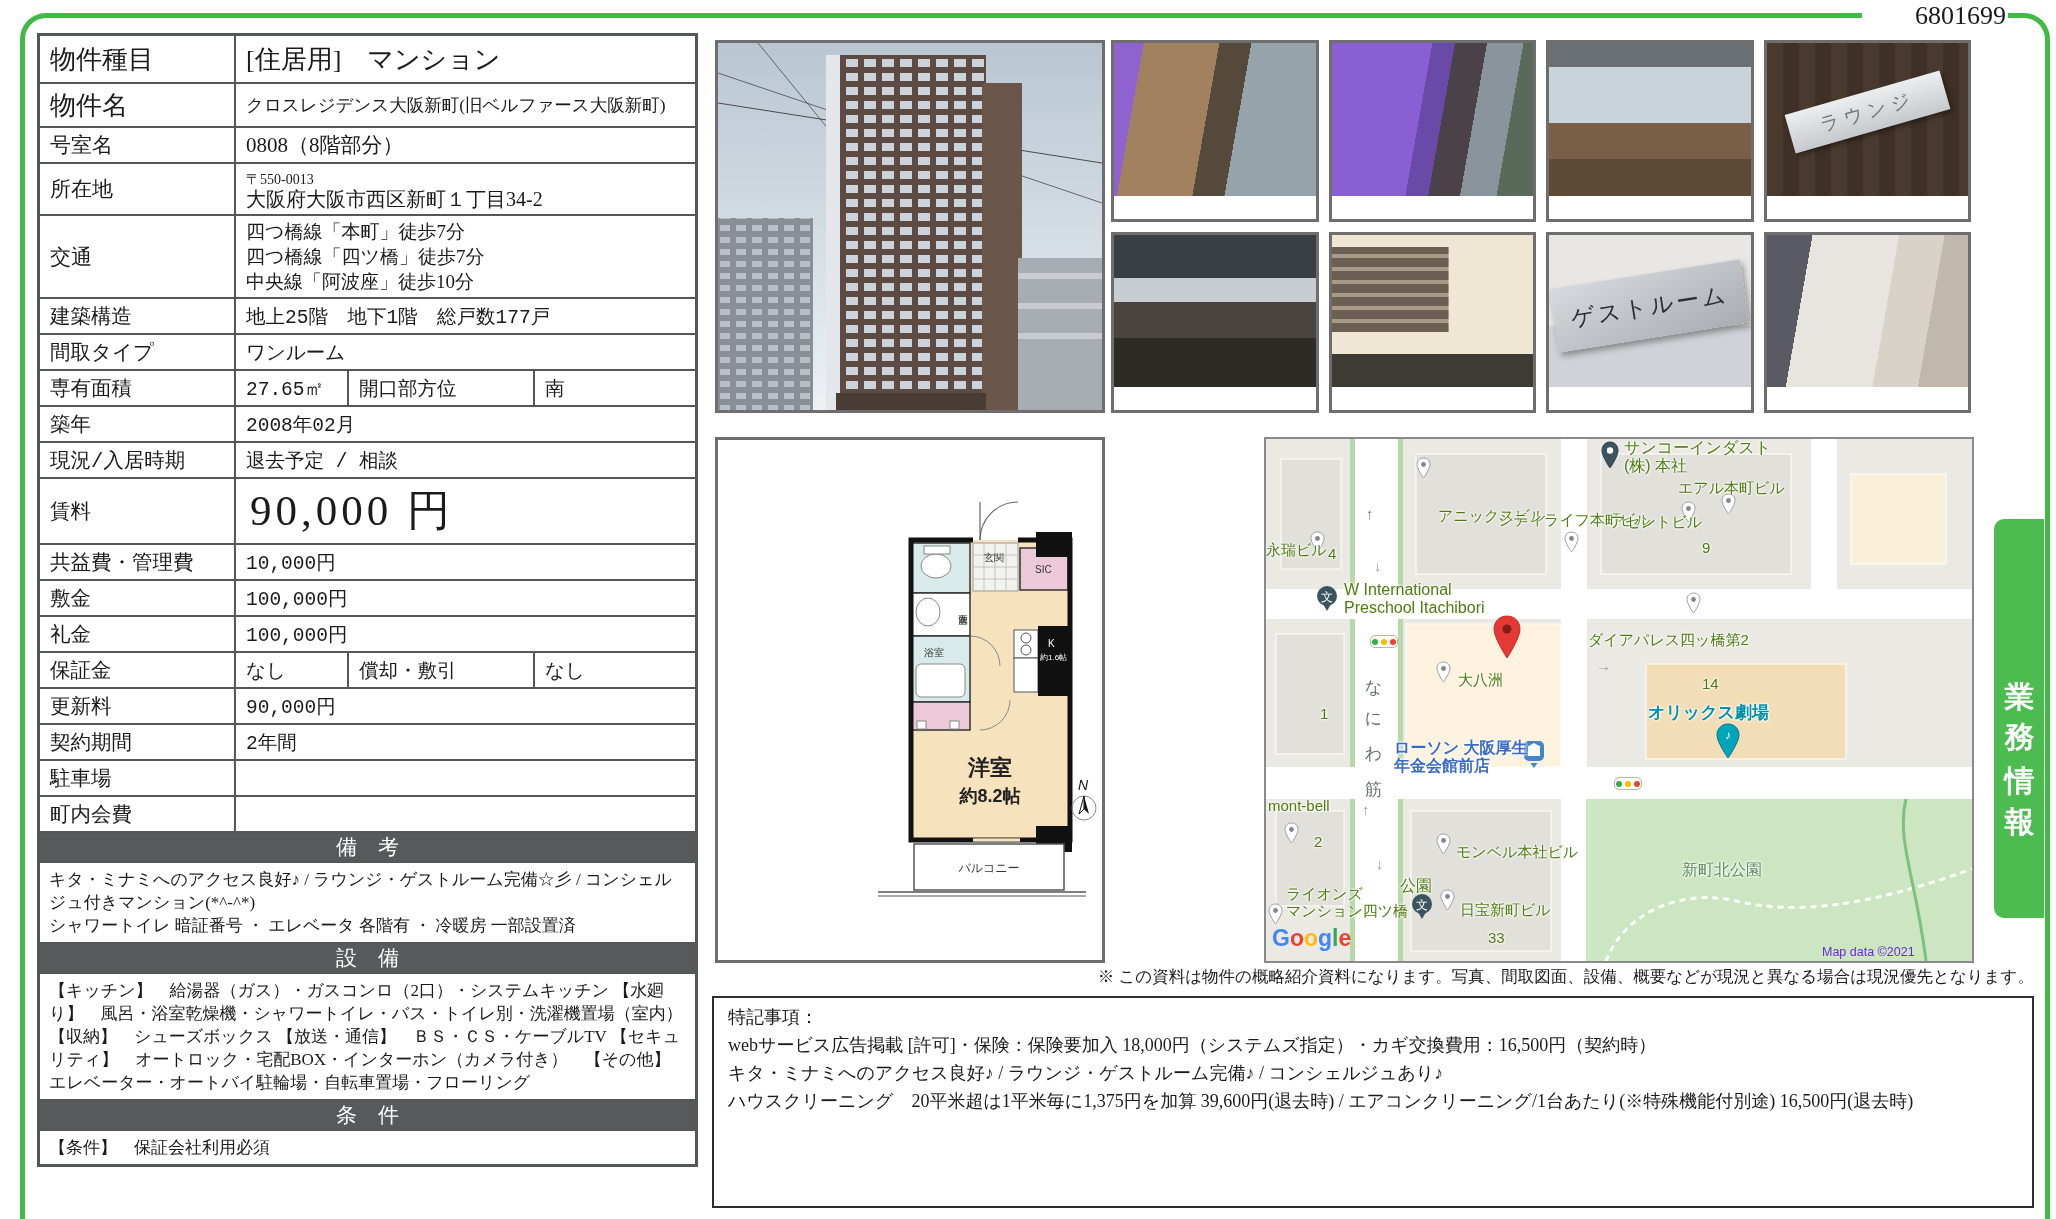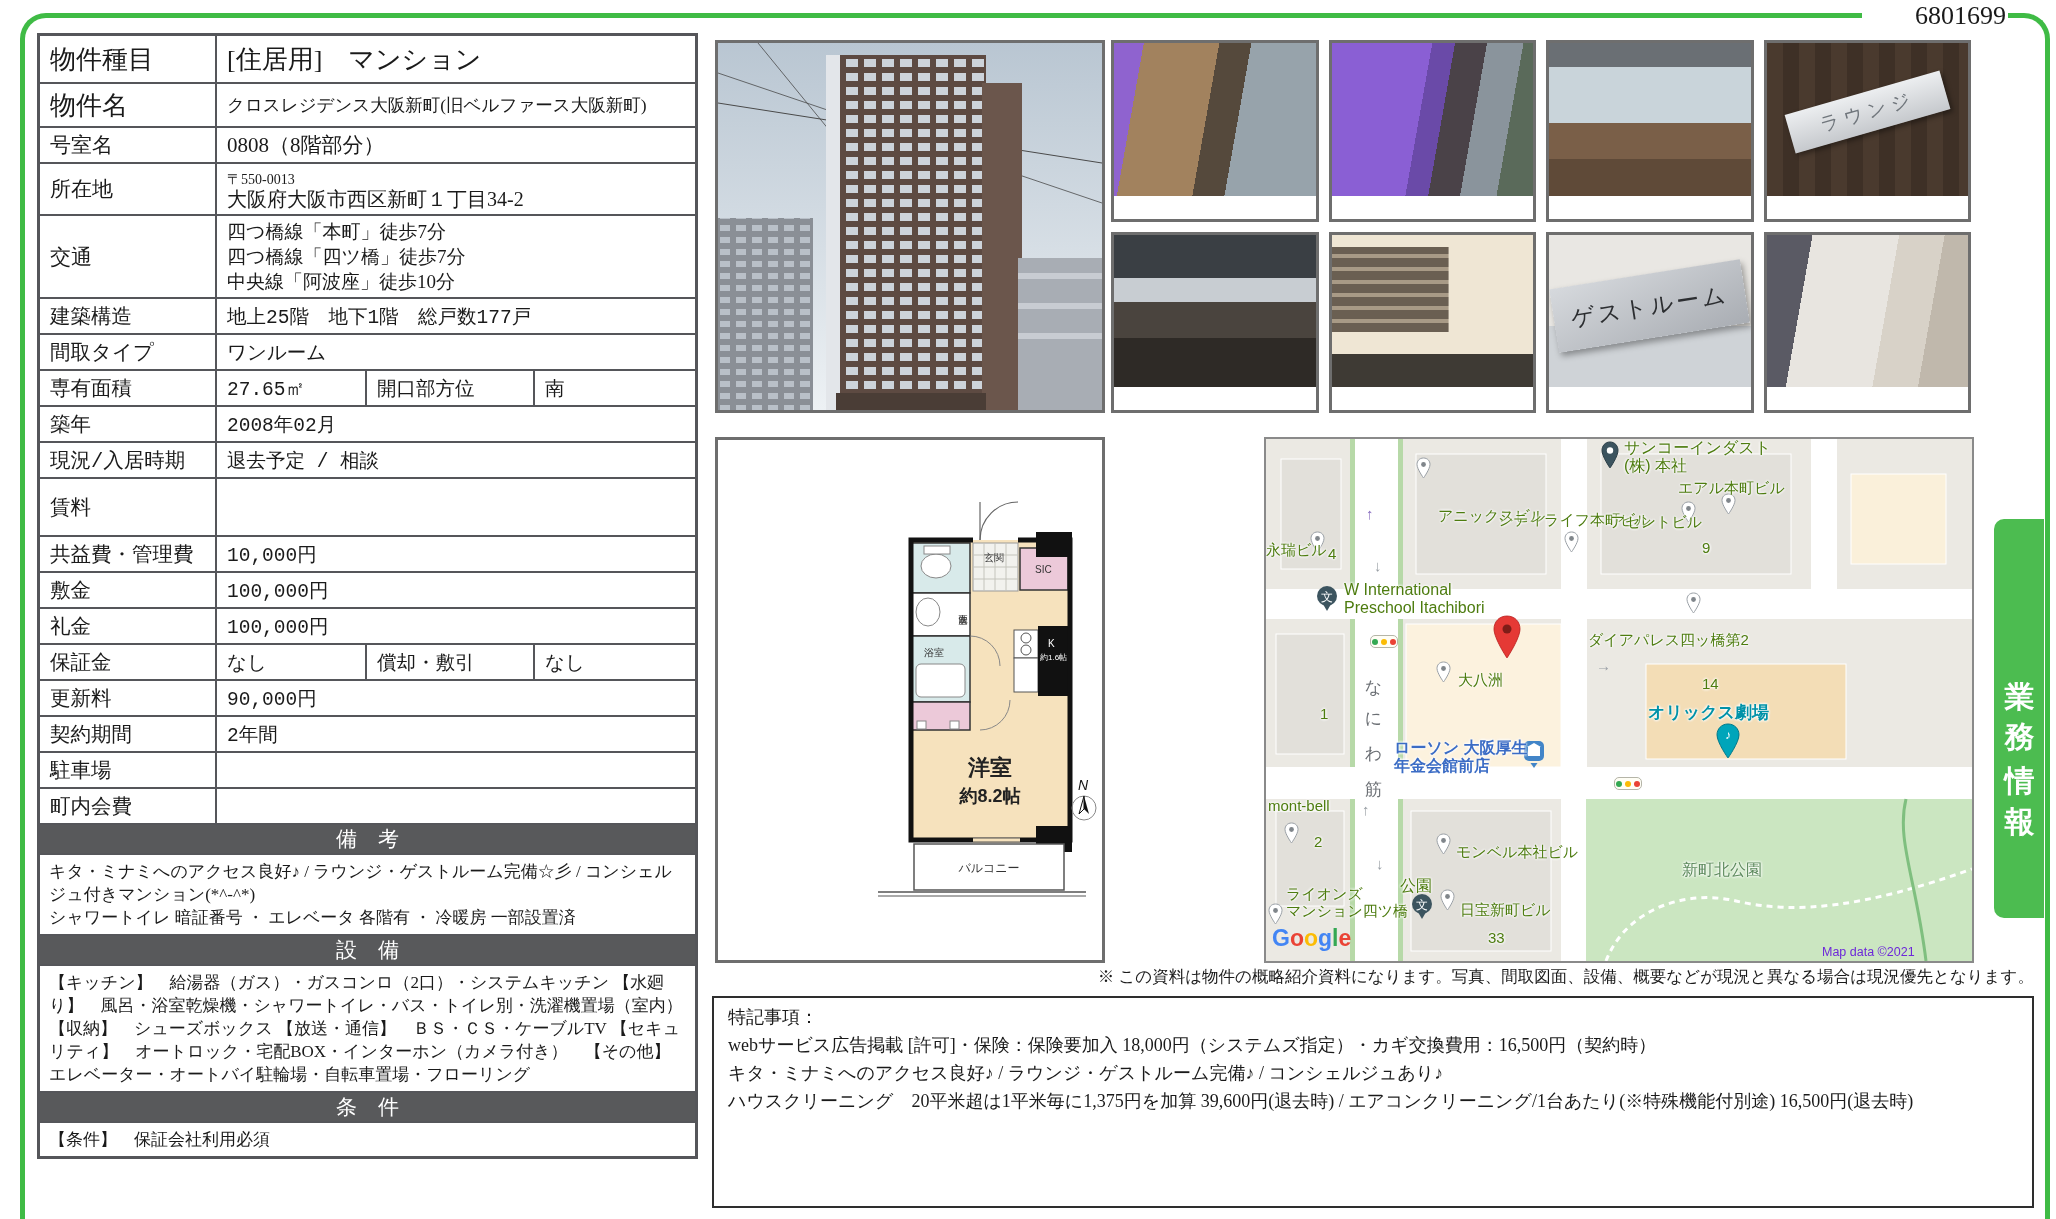--- a/index.html
+++ b/index.html
@@ -17,24 +17,24 @@
   .side-tab{position:absolute;left:1994px;top:519px;width:50px;height:399px;background:#4cbc50;
             border-radius:10px 0 0 10px;z-index:4;display:flex;align-items:center;justify-content:center;}
   .side-tab span{writing-mode:vertical-rl;color:#fff;font-size:30px;letter-spacing:42px;
                  font-family:"Liberation Sans","DejaVu Sans",sans-serif;font-weight:bold;
                  padding-top:42px;}
 
   
   .ptable{position:absolute;left:37px;top:33px;width:655px;border:3px solid #55565a;background:#fff;z-index:2;}
   .trow{display:flex;border-bottom:2px solid #55565a;align-items:stretch;background:#fff;}
   .trow:last-child{border-bottom:none;}
-  .tlabel{width:177px;flex:none;border-right:2px solid #55565a;padding:3px 0 3px 10px;
+  .tlabel{width:196px;flex:none;border-right:2px solid #55565a;padding:3px 0 3px 10px;
           display:flex;align-items:center;font-size:20.5px;box-sizing:border-box;}
   .tvalue{flex:1;padding:3px 10px;display:flex;align-items:center;font-size:19.5px;box-sizing:border-box;}
-  .tlabel2{width:170px;flex:none;border-left:2px solid #55565a;border-right:2px solid #55565a;
+  .tlabel2{width:188px;flex:none;border-left:2px solid #55565a;border-right:2px solid #55565a;
            padding:3px 0 3px 10px;display:flex;align-items:center;font-size:19.5px;box-sizing:border-box;}
   .tvalue2{width:160px;flex:none;padding:3px 10px;display:flex;align-items:center;font-size:19.5px;box-sizing:border-box;}
   .h46{min-height:46px;} .h42{min-height:42px;} .h34{min-height:34px;} .h50{min-height:50px;}
   .h78{min-height:78px;} .h52{min-height:56px;} .h32{min-height:33px;font-family:Liberation Mono, monospace;}
   .fs26{font-size:26px;} .fs21{font-size:21px;} .fs17{font-size:17.5px;}
   .rent-big{font-size:43px;letter-spacing:4px;padding-left:14px;}
   .loc-cell{flex-direction:column;align-items:flex-start;justify-content:flex-end;}
   .loc-postal{font-size:14px;line-height:1.1;}
   .loc-addr{font-size:20px;line-height:1.2;}
   .preline{white-space:pre-line;}
@@ -153,20 +153,21 @@
       <div class="tvalue">2008年02月</div>
     </div>
 
     <div class="trow h32">
       <div class="tlabel">現況/入居時期</div>
       <div class="tvalue">退去予定 /  相談</div>
     </div>
 
     <div class="trow h52">
       <div class="tlabel">賃料</div>
+      <div class="tvalue rent-big">90,000 円</div>
     </div>
 
     <div class="trow h32">
       <div class="tlabel">共益費・管理費</div>
       <div class="tvalue">10,000円</div>
     </div>
 
     <div class="trow h32">
       <div class="tlabel">敷金</div>
       <div class="tvalue">100,000円</div>

